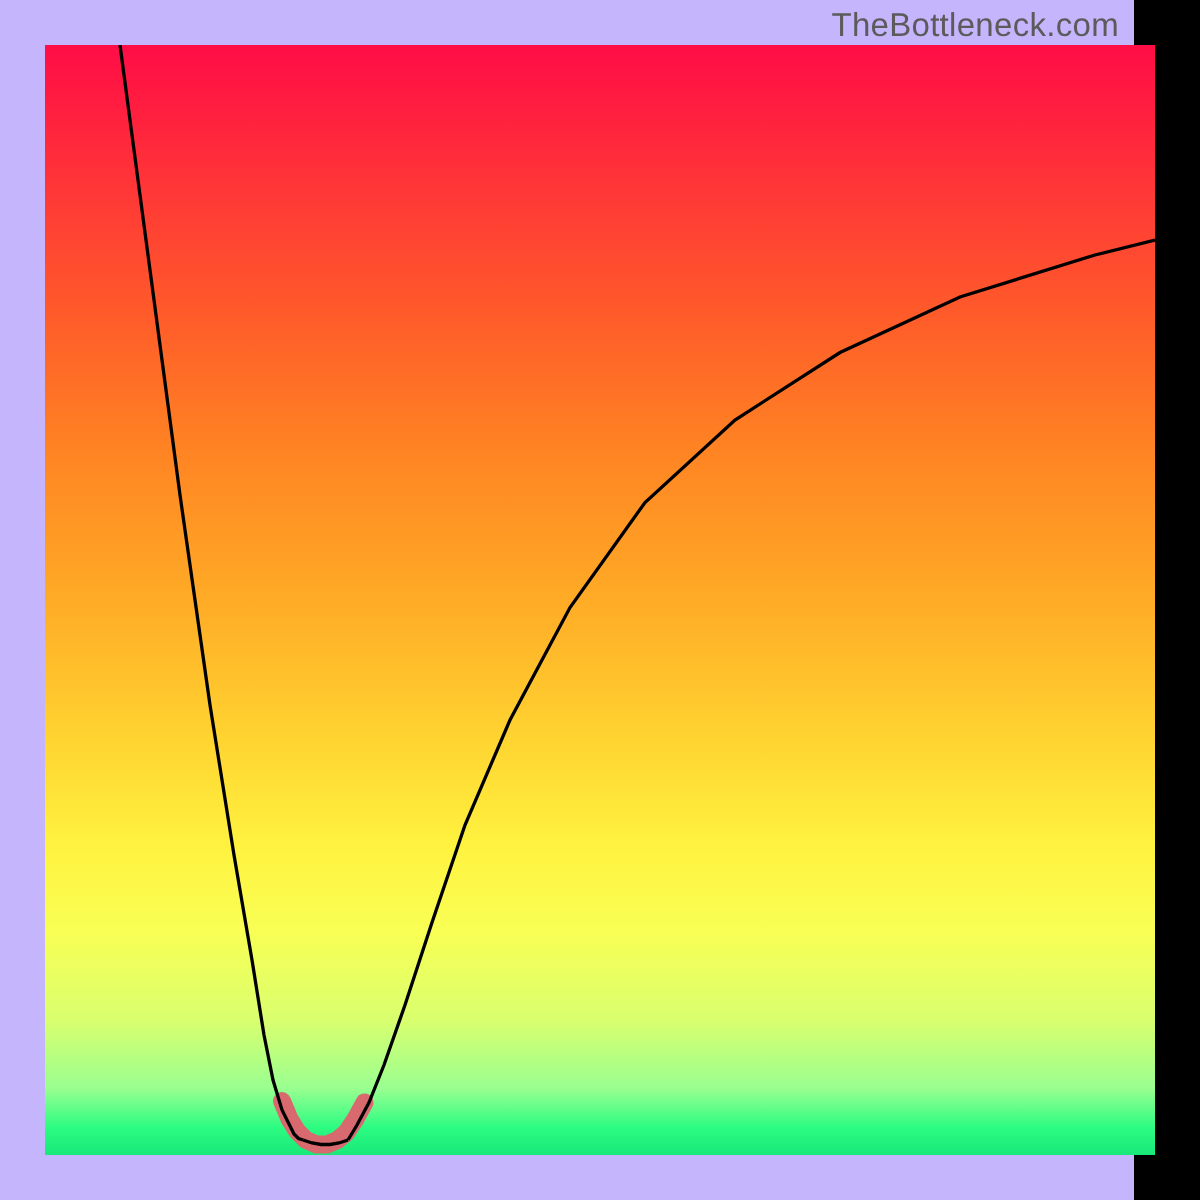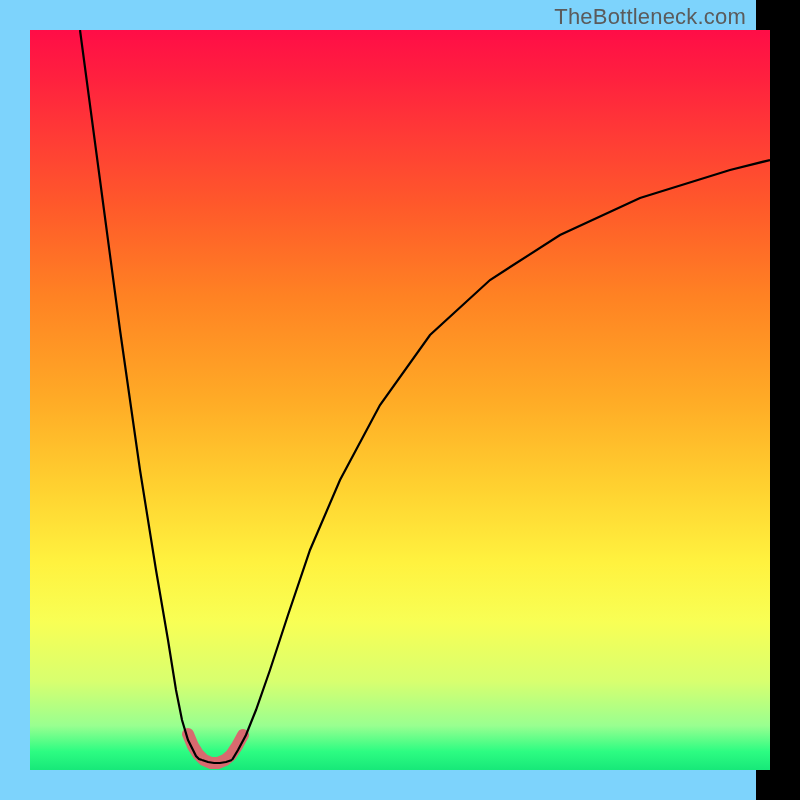--- a/index.html
+++ b/index.html
@@ -7,21 +7,21 @@
     padding: 0;
     width: 800px;
     height: 800px;
     background: #000;
     overflow: hidden;
     font-family: Arial, Helvetica, sans-serif;
   }
   .outer {
     width: 756px;
     height: 800px;
-    background: #7dd3fc;
+    background: #c4b5fd;
     position: relative;
   }
   .watermark {
     position: absolute;
     top: 4px;
     right: 10px;
     color: #5b5b5b;
     font-size: 22px;
     letter-spacing: 0.2px;
     z-index: 30;

